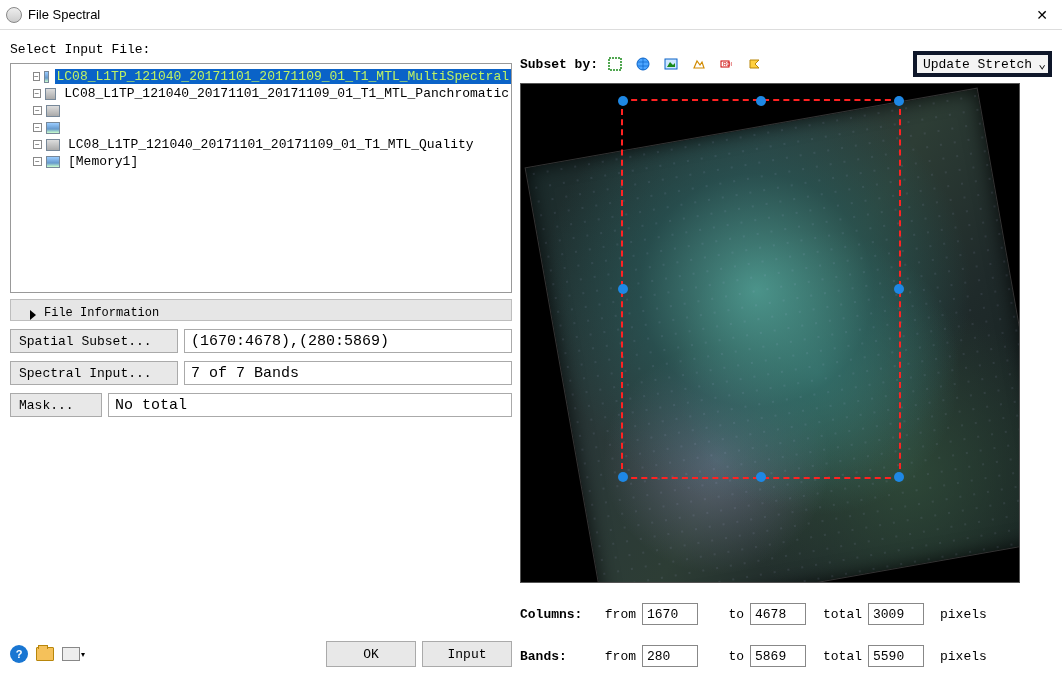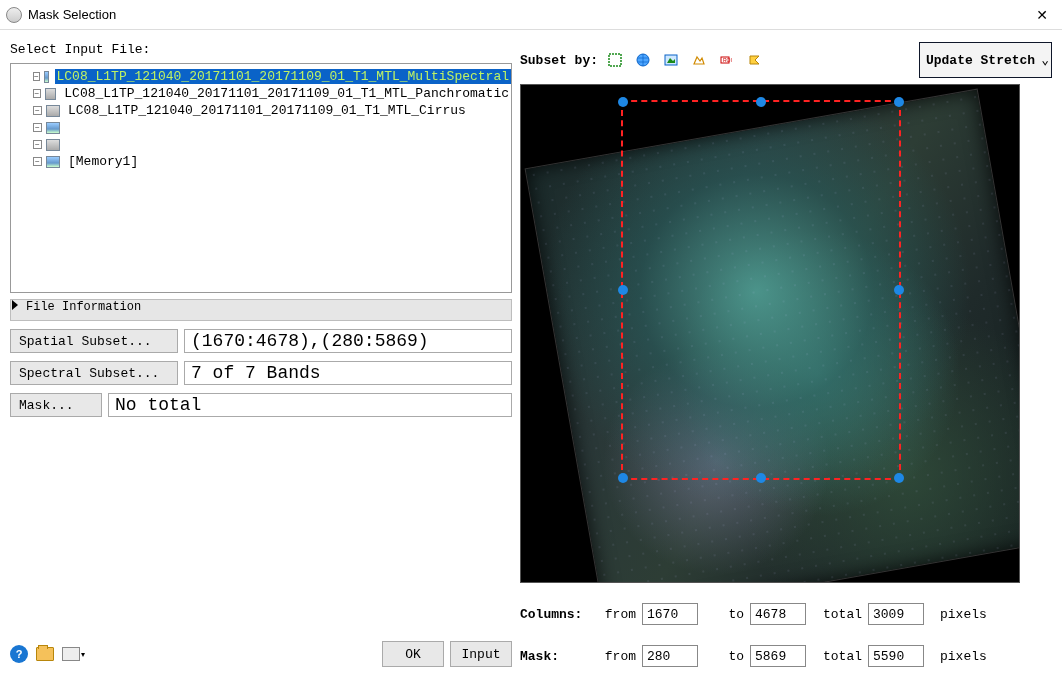--- a/index.html
+++ b/index.html
@@ -83,22 +83,22 @@
 .filelist .item.selected span.name {
   background:#0a63c8; color:#bef264;
 }
 .filelist .item span.name { padding:0 2px; }
 .section-header {
   margin-top:6px;
   background:#e6e6e6;
   border:1px solid #bdbdbd;
   height:22px;
   display:flex;
-  align-items:flex-start;
-  padding:0 1px;
+  align-items:flex-end;
+  padding:0 19px;
   font-family:"SimSun","Courier New",monospace;
 }
 .section-header .arrow {
   width:0;height:0;border-top:5px solid transparent;border-bottom:5px solid transparent;border-left:6px solid #000;
   margin-right:8px;
 }
 .row {
   display:flex;
   margin-top:8px;
   gap:6px;
@@ -116,21 +116,21 @@
 }
 .textbox {
   flex:1;
   border:1px solid #aaa;
   height:24px;
   display:flex;
   align-items:center;
   padding:0 6px;
   background:#fff;
   font-family:"SimSun","Courier New",monospace;
-  font-size:18px;
+  font-size:15px;
 }
 .bottombar-left {
   margin-top:auto;
   display:flex;
   align-items:center;
   gap:8px;
   padding-top:12px;
 }
 .iconbtn {
   width:18px;height:18px;border-radius:50%;
@@ -145,45 +145,44 @@
 .folder-icon:before{content:"";position:absolute;top:-3px;left:1px;width:8px;height:3px;background:#f5c15a;border:1px solid #b8860b;border-bottom:none;}
 .save-icon {
   width:18px;height:14px;background:#eee;border:1px solid #888;position:relative;cursor:pointer;
 }
 .dd-arrow { font-size:8px;margin-left:1px; }
 .okcancel {
   margin-left:auto;
   display:flex;
   gap:6px;
 }
-.okcancel .btn { width:62px;justify-content:center;height:26px; }
+.okcancel .btn { width:90px;justify-content:center;height:26px; }
 
 
 .subsetbar {
   display:flex;
   align-items:center;
   gap:6px;
   margin-bottom:6px;
 }
 .subsetbar .lbl { font-family:"SimSun","Courier New",monospace;font-size:13px; font-weight:bold; }
 .tool {
   width:22px;height:20px;display:inline-flex;align-items:center;justify-content:center;
   cursor:pointer;font-size:13px;
 }
 .dropdown {
   margin-left:auto;
-  border:1px solid #0f172a;
-  height:36px;
+  border:4px solid #0f172a;
+  height:26px;
   padding:0 2px 0 6px;
   display:flex;align-items:center;gap:6px;
   font-family:"SimSun","Courier New",monospace;
   font-size:13px;
   background:#f4f4f4;
   cursor:pointer;
-  font-weight:bold;
 }
 .preview {
   width:500px;height:500px;
   background:#000;
   position:relative;
   overflow:hidden;
   border:1px solid #555;
 }
 .sat-image {
   position:absolute;
@@ -245,69 +244,69 @@
 .splittab svg { display:block; }
 
 
 .tool svg { width:16px;height:16px; }
 </style>
 </head>
 <body>
 
 <div class="titlebar">
   <div class="app-icon"></div>
-  <span class="title">Mask Selection</span>
+  <span class="title">File Spectral</span>
   <span class="closebtn">✕</span>
 </div>
 
 <div class="content">
   <div class="left">
     <div class="label">Select Input File:</div>
     <div class="filelist" id="filelist">
         <div class="item selected">
           <span class="toggle">−</span>
           <span class="fileicon "></span>
           <span class="name">LC08_L1TP_121040_20171101_20171109_01_T1_MTL_MultiSpectral</span>
         </div>
         <div class="item">
           <span class="toggle">−</span>
           <span class="fileicon gray"></span>
           <span class="name">LC08_L1TP_121040_20171101_20171109_01_T1_MTL_Panchromatic</span>
         </div>
         <div class="item">
           <span class="toggle">−</span>
           <span class="fileicon gray"></span>
-          <span class="name">LC08_L1TP_121040_20171101_20171109_01_T1_MTL_Cirrus</span>
         </div>
         <div class="item">
           <span class="toggle">−</span>
           <span class="fileicon "></span>
         </div>
         <div class="item">
           <span class="toggle">−</span>
           <span class="fileicon gray"></span>
+          <span class="name">LC08_L1TP_121040_20171101_20171109_01_T1_MTL_Quality</span>
         </div>
         <div class="item">
           <span class="toggle">−</span>
           <span class="fileicon "></span>
           <span class="name">[Memory1]</span>
         </div>
       </div>
 
     <div class="section-header">
       <span class="arrow"></span>
       <span>File Information</span>
     </div>
 
     <div class="row">
       <div class="btn" style="width:168px">Spatial Subset...</div>
       <div class="textbox">(1670:4678),(280:5869)</div>
     </div>
     <div class="row">
-      <div class="btn" style="width:168px">Spectral Subset...</div>
+      <div class="btn" style="width:168px">Spectral Input...</div>
       <div class="textbox">7 of 7 Bands</div>
     </div>
     <div class="row">
       <div class="btn" style="width:92px">Mask...</div>
       <div class="textbox">No total</div>
     </div>
 
     <div class="bottombar-left">
       <span class="iconbtn help-icon">?</span>
       <span class="folder-icon"></span>
@@ -388,21 +387,21 @@
       <span class="rowlbl">Columns:</span>
       <span class="sublbl">from</span>
       <input class="smallinput" value="1670" style="">
       <span class="sublbl">to</span>
       <input class="smallinput" value="4678" style="">
       <span class="sublbl" style="width:50px">total</span>
       <input class="smallinput" value="3009" style="">
       <span style="margin-left:10px">pixels</span>
     </div>
     <div class="dimrow">
-      <span class="rowlbl">Mask:</span>
+      <span class="rowlbl">Bands:</span>
       <span class="sublbl">from</span>
       <input class="smallinput" value="280" style="">
       <span class="sublbl">to</span>
       <input class="smallinput" value="5869" style="">
       <span class="sublbl" style="width:50px">total</span>
       <input class="smallinput" value="5590" style="">
       <span style="margin-left:10px">pixels</span>
     </div>
   </div>
 </div>

